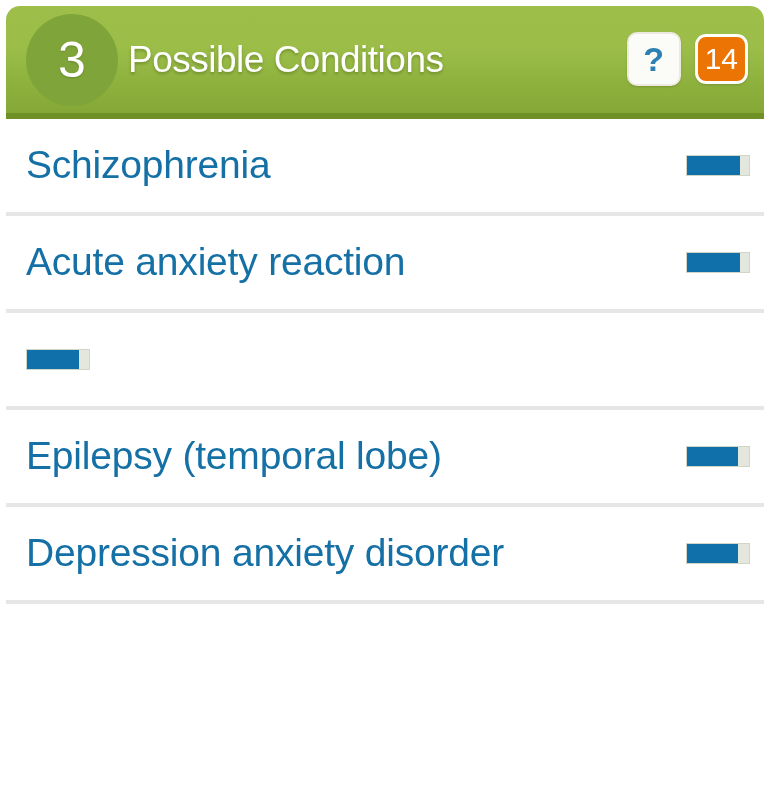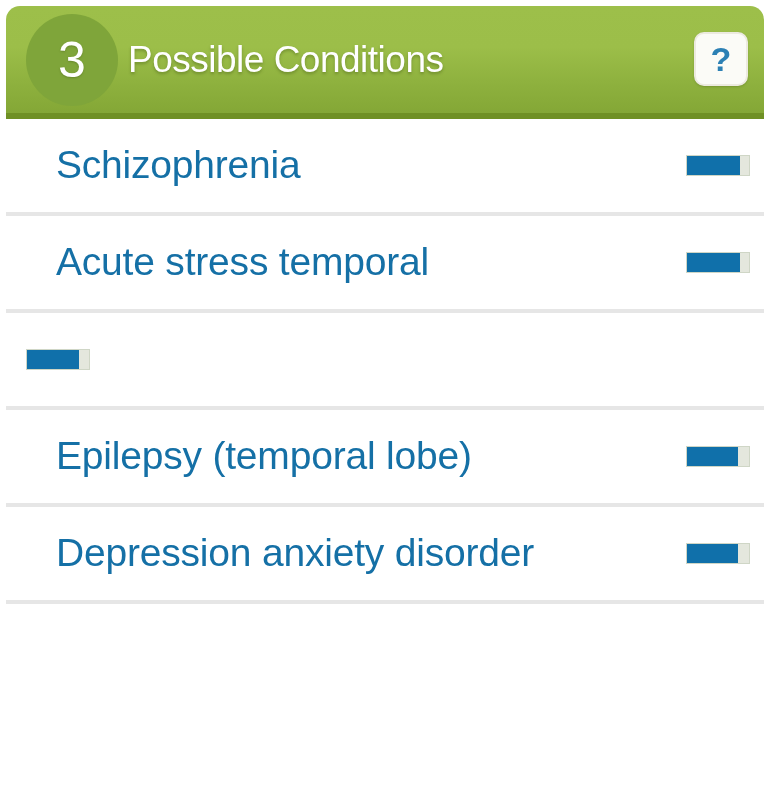--- a/index.html
+++ b/index.html
@@ -132,21 +132,20 @@
   }
 
   .condition-name {
     color: #1570a6;
     font-size: 39px;
     font-weight: 400;
     line-height: 1.1;
     letter-spacing: -0.2px;
     white-space: nowrap;
     overflow: hidden;
-    margin-left: 30px;
   }
 
   .likelihood-meter {
     flex: 0 0 auto;
     position: relative;
     width: 64px;
     height: 21px;
     background: #e4e7dd;
     border: 1px solid #cfd6c6;
     box-sizing: border-box;
@@ -164,32 +163,33 @@
 </head>
 <body>
 
 <div id="app">
 
   <div class="panel-header">
     <div class="count-badge">3</div>
     <div class="header-title">Possible Conditions</div>
     <div class="header-actions">
       <div class="help-button">?</div>
+      <div class="alert-badge">14</div>
     </div>
   </div>
 
   <div class="condition-list">
       <div class="condition-row">
         <div class="condition-name">Schizophrenia</div>
         <div class="likelihood-meter">
           <div class="likelihood-fill" style="width: 86%;"></div>
         </div>
       </div>
       <div class="condition-row">
-        <div class="condition-name">Acute stress temporal</div>
+        <div class="condition-name">Acute anxiety reaction</div>
         <div class="likelihood-meter">
           <div class="likelihood-fill" style="width: 85%;"></div>
         </div>
       </div>
       <div class="condition-row">
         <div class="likelihood-meter">
           <div class="likelihood-fill" style="width: 84%;"></div>
         </div>
       </div>
       <div class="condition-row">

